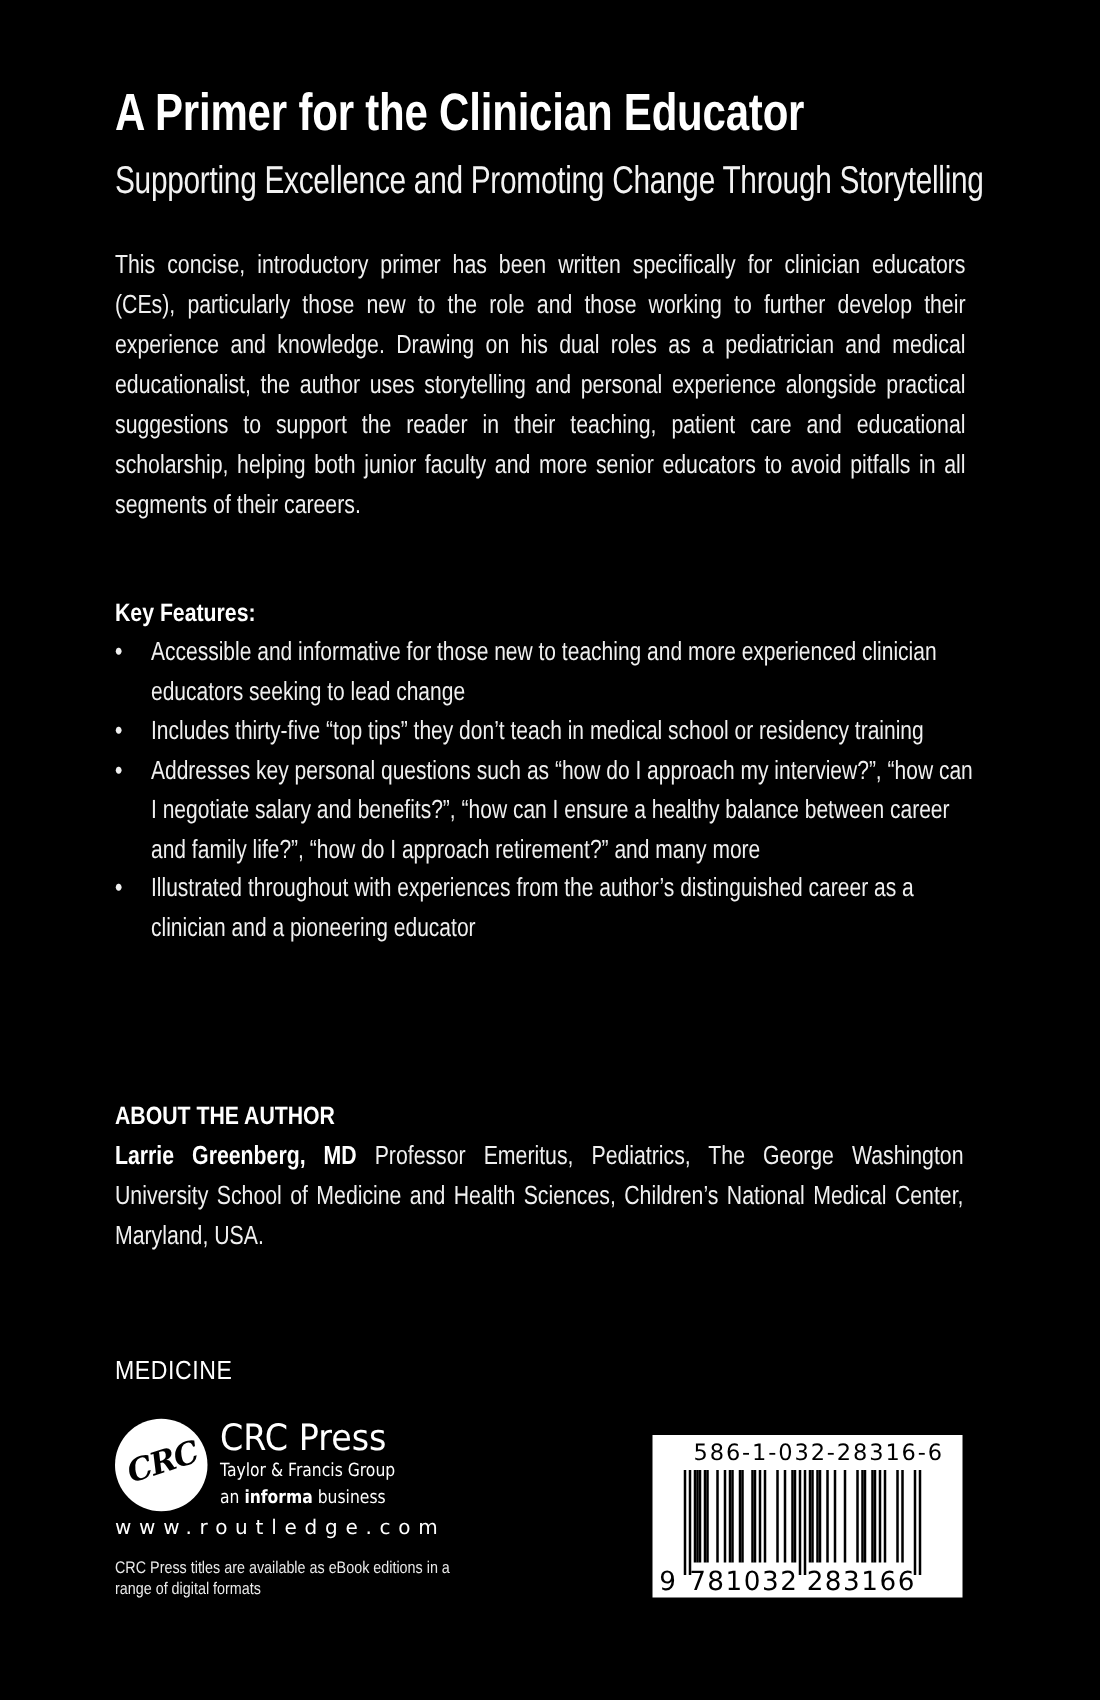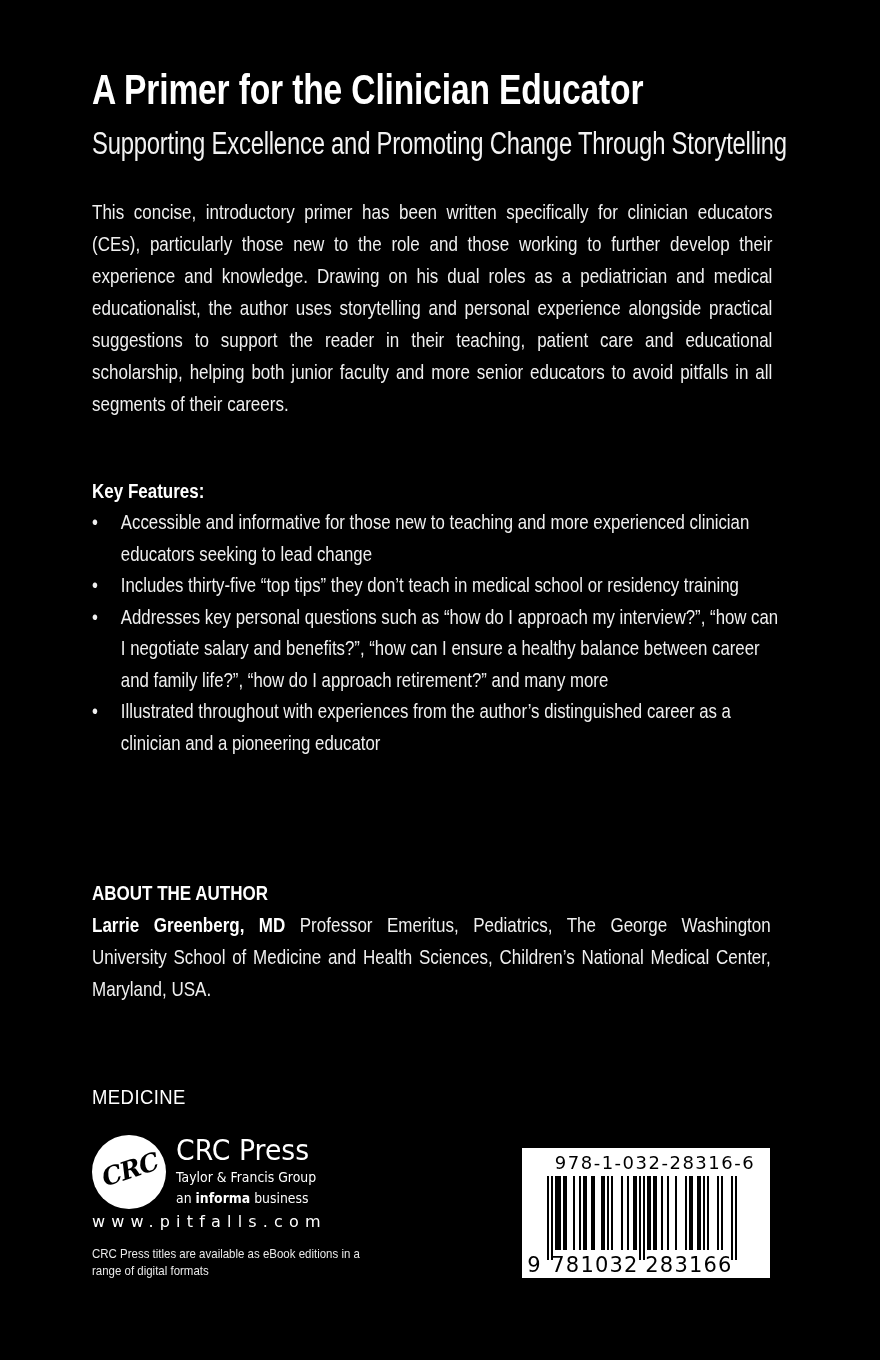--- a/index.html
+++ b/index.html
@@ -116,25 +116,25 @@
 <div class="abs cond about-text"><b>Larrie Greenberg, MD</b><span> Professor Emeritus, Pediatrics, The George Washington University School of Medicine and Health Sciences, Children’s National Medical Center, Maryland, USA.</span></div>
 
 <div class="abs cond category">MEDICINE</div>
 
 <div class="abs logo-circle">
   <div class="crc">CRC</div>
 </div>
 <div class="abs pub-name">CRC Press</div>
 <div class="abs pub-group">Taylor &amp; Francis Group</div>
 <div class="abs pub-biz"><span>an </span><b>informa</b><span> business</span></div>
-<div class="abs website">www.pitfalls.com</div>
+<div class="abs website">www.routledge.com</div>
 <div class="abs cond ebook-note">CRC Press titles are available as eBook editions in a range of digital formats</div>
 
 <div class="abs barcode-box">
-  <div class="isbn-top">978-1-032-28316-6</div>
+  <div class="isbn-top">586-1-032-28316-6</div>
   <svg class="barcode-svg" id="barcode-svg" width="248" height="130">
       <rect x="25" y="28" width="2" height="84" fill="#000000"></rect>
       <rect x="29" y="28" width="2" height="84" fill="#000000"></rect>
       <rect x="33" y="28" width="2" height="74" fill="#000000"></rect>
       <rect x="35" y="28" width="2" height="74" fill="#000000"></rect>
       <rect x="37" y="28" width="2" height="74" fill="#000000"></rect>
       <rect x="41" y="28" width="2" height="74" fill="#000000"></rect>
       <rect x="43" y="28" width="2" height="74" fill="#000000"></rect>
       <rect x="51" y="28" width="2" height="74" fill="#000000"></rect>
       <rect x="57" y="28" width="2" height="74" fill="#000000"></rect>

